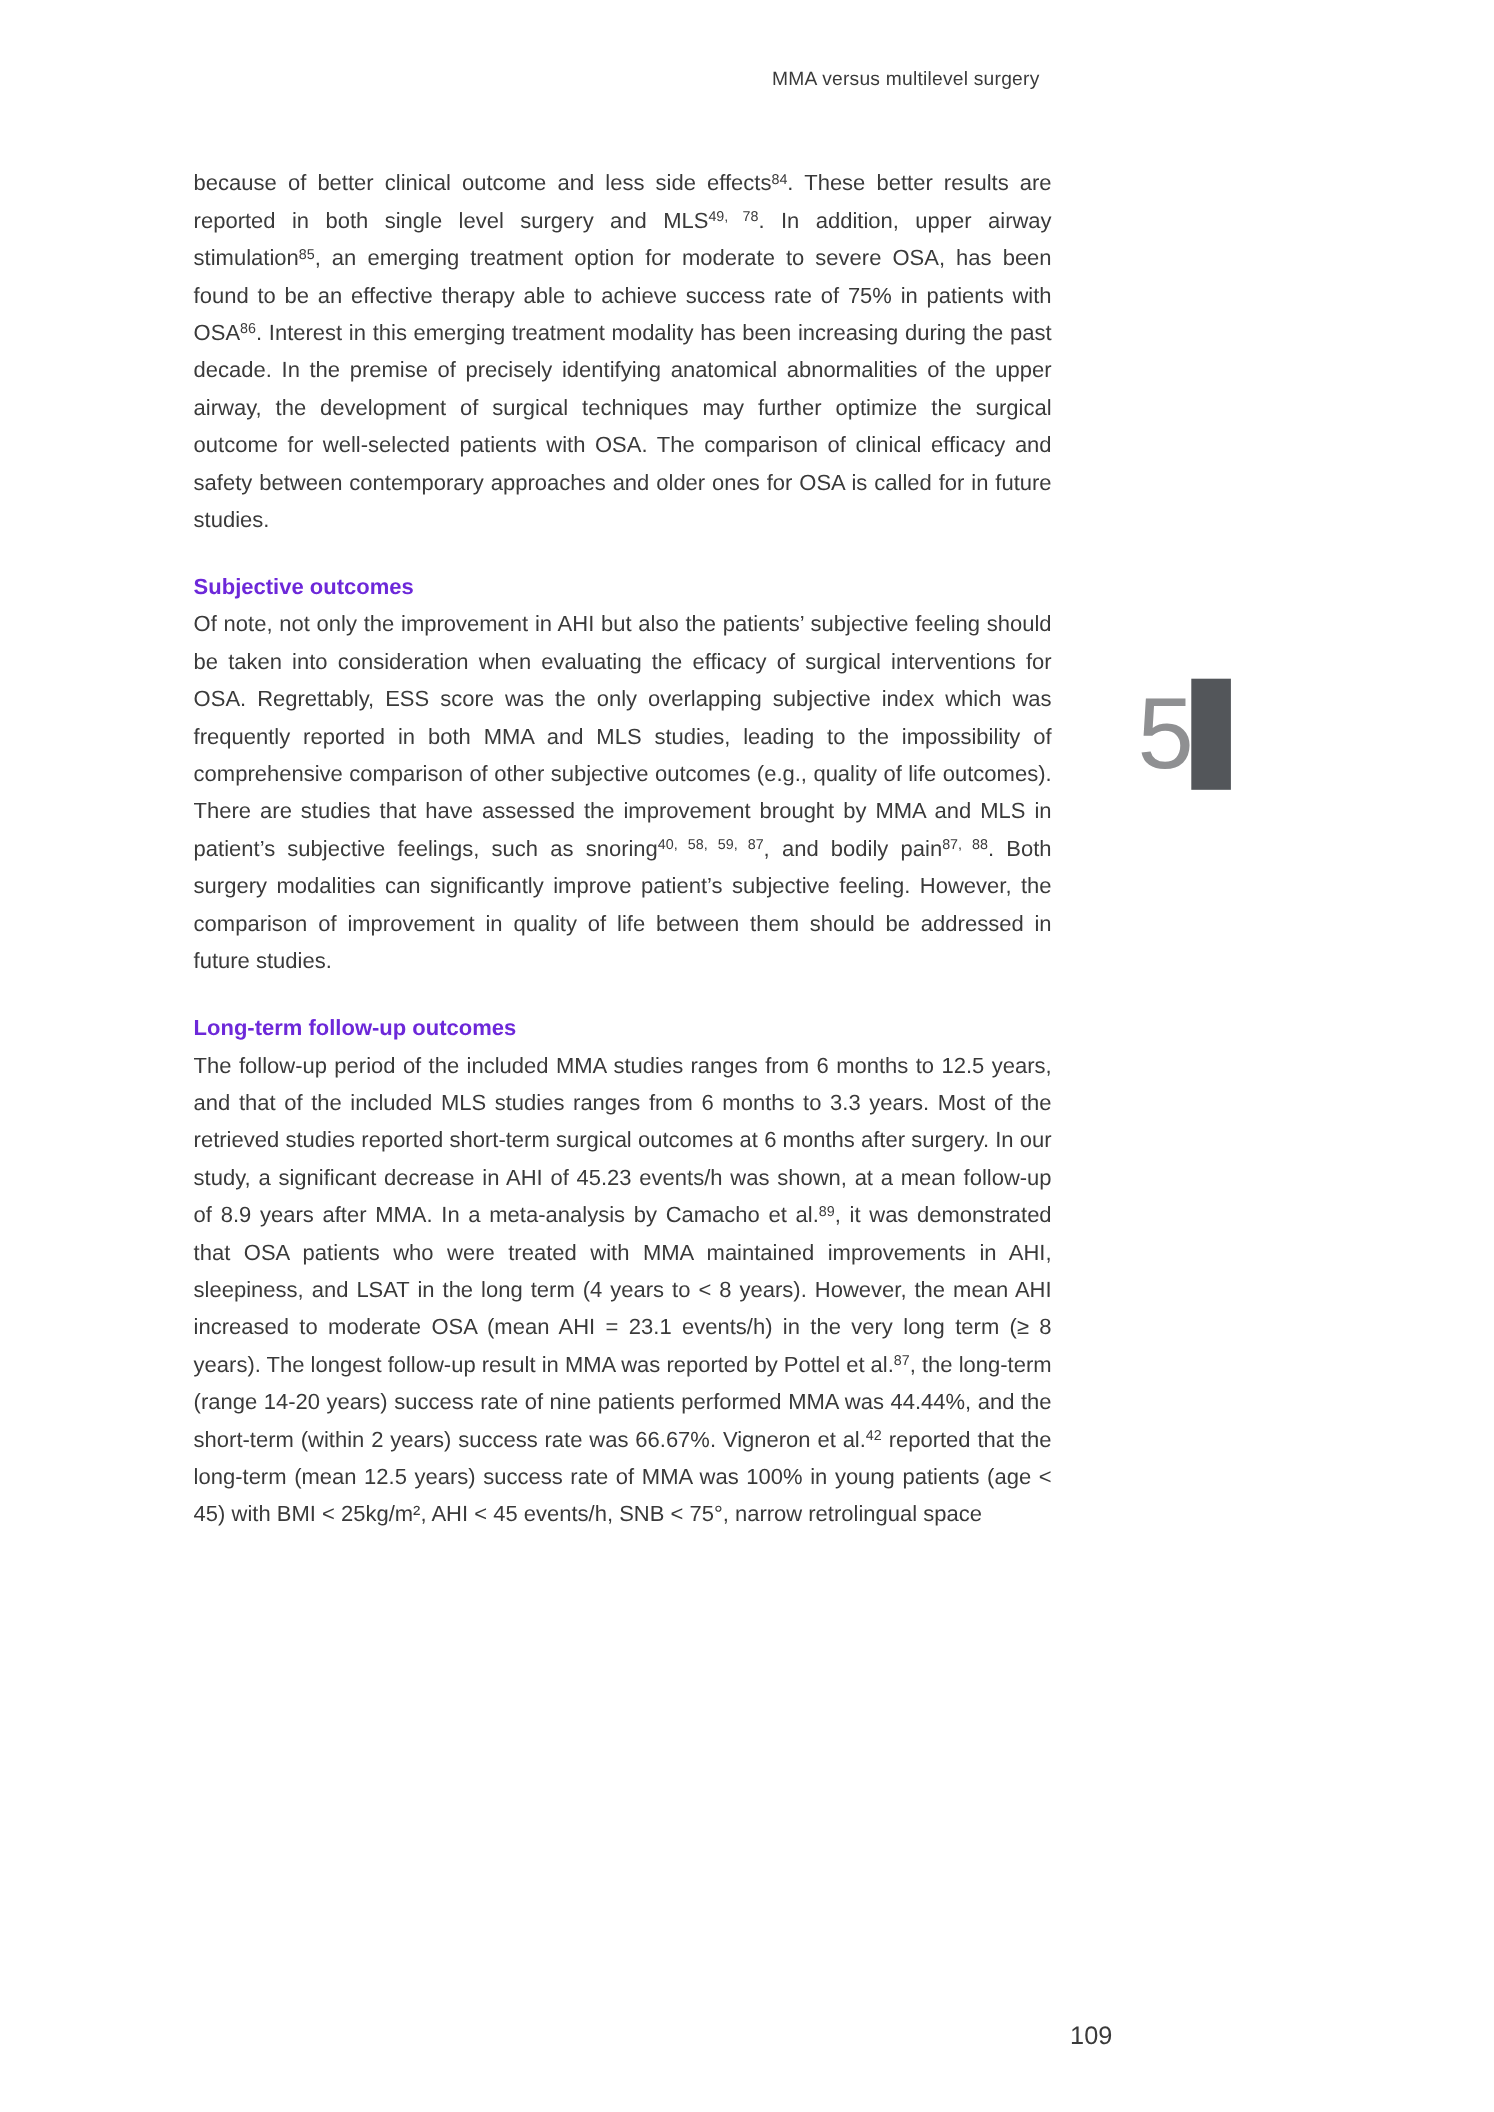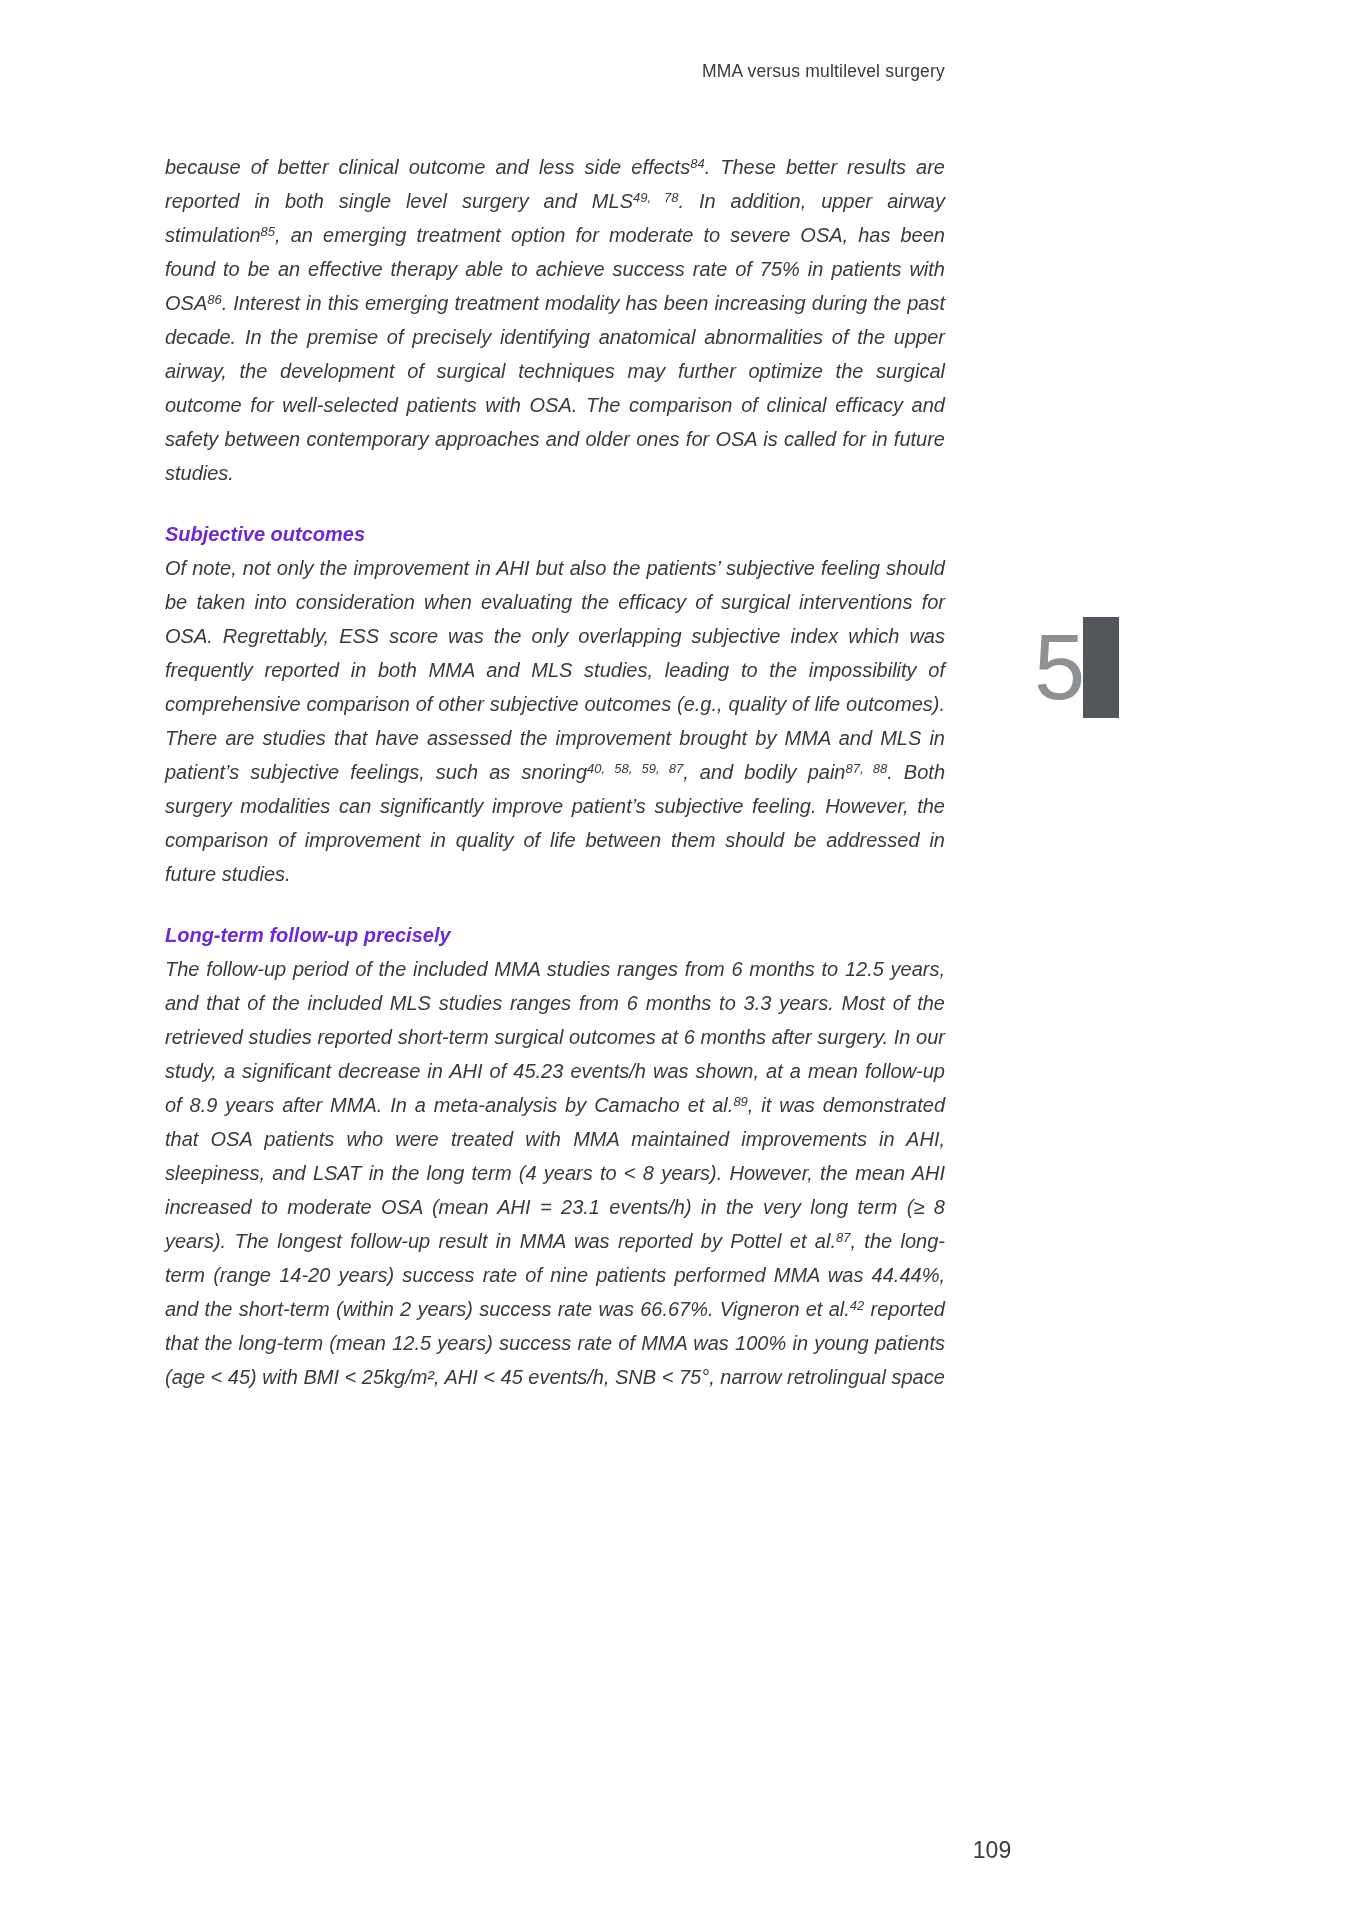--- a/index.html
+++ b/index.html
@@ -19,25 +19,24 @@
     left: 165px;
     width: 780px;
     text-align: right;
     font-size: 17.5px;
     letter-spacing: 0.2px;
     color: #3a3a3a;
   }
   .text-column {
     position: absolute;
     top: 150px;
-    left: 165px;
+    left: 176px;
     width: 780px;
     font-size: 20px;
     line-height: 34px;
-    font-style: italic;
   }
   .text-column p {
     text-align: justify;
     margin: 0;
   }
   .section-heading {
     font-size: 20px;
     font-weight: 700;
     color: #6d28d9;
     margin: 27px 0 0 0;
@@ -85,21 +84,21 @@
 <div class="page">
 
   <header class="running-header">MMA versus multilevel surgery</header>
 
   <main class="text-column">
     <p>because of better clinical outcome and less side effects<sup>84</sup>. These better results are reported in both single level surgery and MLS<sup>49, 78</sup>. In addition, upper airway stimulation<sup>85</sup>, an emerging treatment option for moderate to severe OSA, has been found to be an effective therapy able to achieve success rate of 75% in patients with OSA<sup>86</sup>. Interest in this emerging treatment modality has been increasing during the past decade. In the premise of precisely identifying anatomical abnormalities of the upper airway, the development of surgical techniques may further optimize the surgical outcome for well-selected patients with OSA. The comparison of clinical efficacy and safety between contemporary approaches and older ones for OSA is called for in future studies.</p>
 
     <h2 class="section-heading">Subjective outcomes</h2>
     <p>Of note, not only the improvement in AHI but also the patients’ subjective feeling should be taken into consideration when evaluating the efficacy of surgical interventions for OSA. Regrettably, ESS score was the only overlapping subjective index which was frequently reported in both MMA and MLS studies, leading to the impossibility of comprehensive comparison of other subjective outcomes (e.g., quality of life outcomes). There are studies that have assessed the improvement brought by MMA and MLS in patient’s subjective feelings, such as snoring<sup>40, 58, 59, 87</sup>, and bodily pain<sup>87, 88</sup>. Both surgery modalities can significantly improve patient’s subjective feeling. However, the comparison of improvement in quality of life between them should be addressed in future studies.</p>
 
-    <h2 class="section-heading">Long-term follow-up precisely</h2>
+    <h2 class="section-heading">Long-term follow-up outcomes</h2>
     <p>The follow-up period of the included MMA studies ranges from 6 months to 12.5 years, and that of the included MLS studies ranges from 6 months to 3.3 years. Most of the retrieved studies reported short-term surgical outcomes at 6 months after surgery. In our study, a significant decrease in AHI of 45.23 events/h was shown, at a mean follow-up of 8.9 years after MMA. In a meta-analysis by Camacho et al.<sup>89</sup>, it was demonstrated that OSA patients who were treated with MMA maintained improvements in AHI, sleepiness, and LSAT in the long term (4 years to &lt; 8 years). However, the mean AHI increased to moderate OSA (mean AHI = 23.1 events/h) in the very long term (≥ 8 years). The longest follow-up result in MMA was reported by Pottel et al.<sup>87</sup>, the long-term (range 14-20 years) success rate of nine patients performed MMA was 44.44%, and the short-term (within 2 years) success rate was 66.67%. Vigneron et al.<sup>42</sup> reported that the long-term (mean 12.5 years) success rate of MMA was 100% in young patients (age &lt; 45) with BMI &lt; 25kg/m², AHI &lt; 45 events/h, SNB &lt; 75°, narrow retrolingual space</p>
   </main>
 
   <div class="chapter-number">5</div>
 
   <div class="chapter-tab"></div>
 
   <div class="page-number">109</div>
 
 </div>

